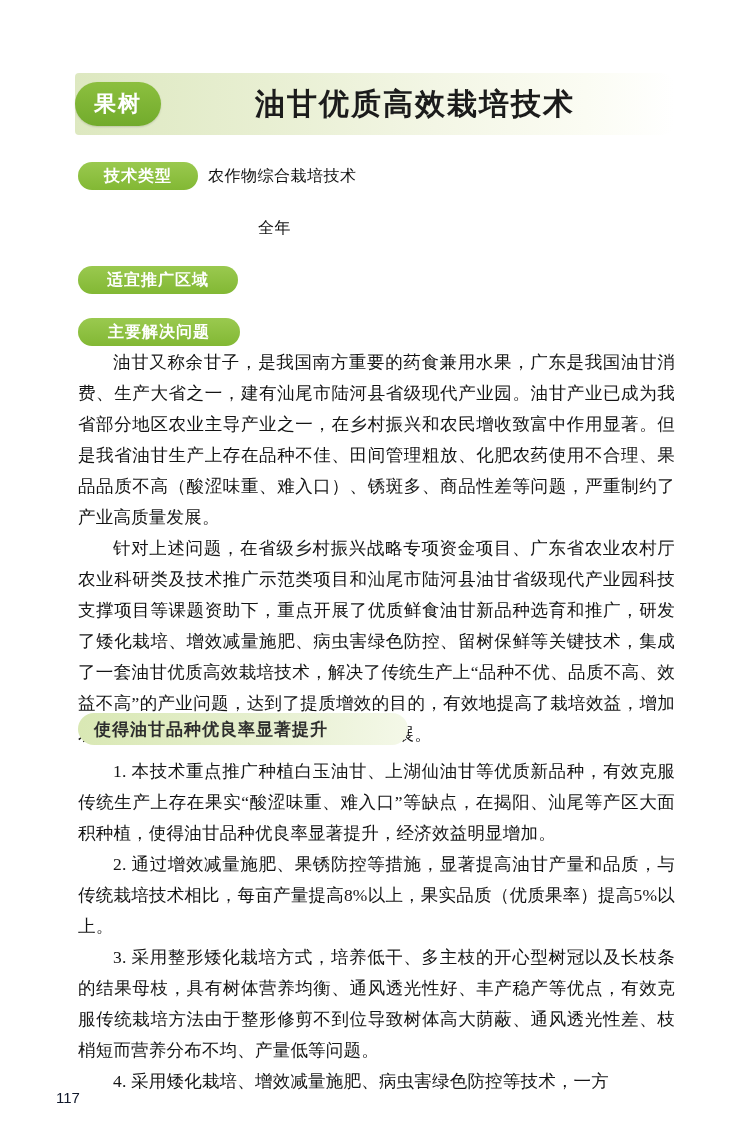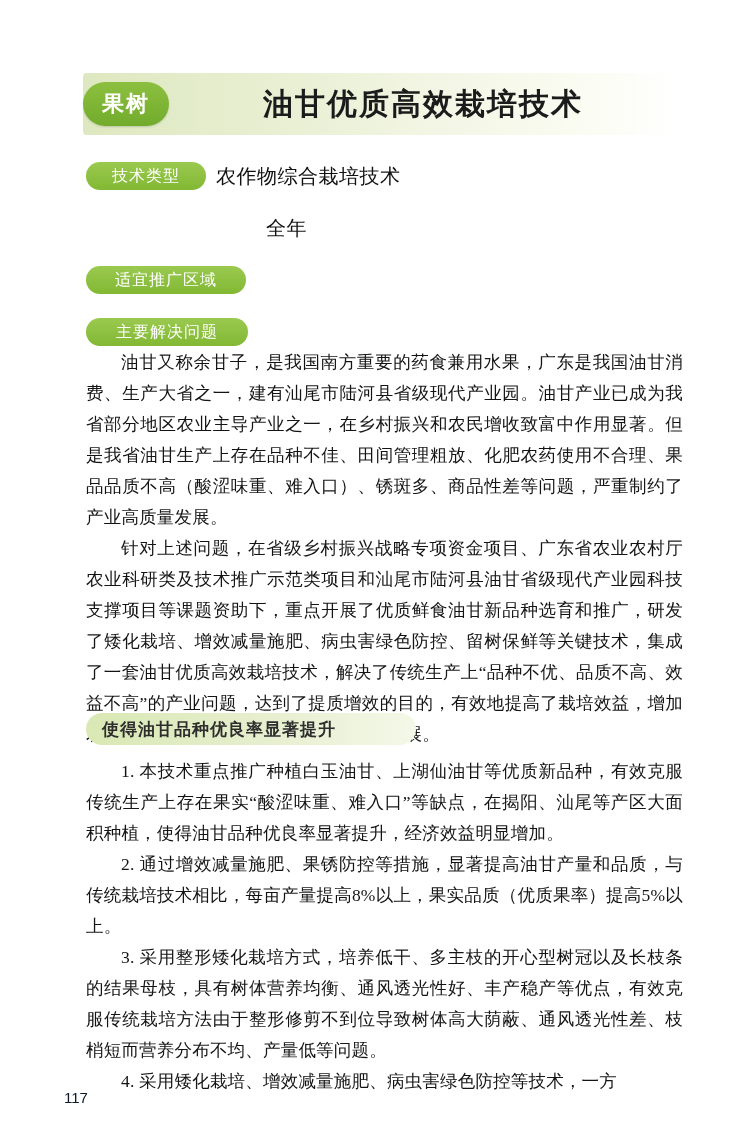--- a/index.html
+++ b/index.html
@@ -11,21 +11,21 @@
     height: 1125px;
     background: #ffffff;
     font-family: "Liberation Serif", "DejaVu Serif", serif;
     color: #1a1a1a;
     position: relative;
     overflow: hidden;
   }
 
   .page {
     position: absolute;
-    left: 8px; top: 0;
+    left: 0; top: 0;
     width: 687px;
     height: 1125px;
   }
 
   
   .header {
     position: absolute;
     left: 75px;
     top: 73px;
     width: 600px;
@@ -68,30 +68,30 @@
   }
 
   
   .pill {
     position: absolute;
     height: 28px;
     border-radius: 14px;
     background: linear-gradient(180deg, #9ac94f 0%, #82b834 100%);
     color: #ffffff;
     font-size: 16px;
-    font-weight: normal;
+    font-weight: bold;
     display: flex;
     align-items: center;
     justify-content: center;
     letter-spacing: 1px;
     font-family: "Liberation Sans", sans-serif;
   }
   .pill-val {
     position: absolute;
-    font-size: 20px;
+    font-size: 16px;
     color: #111111;
     line-height: 28px;
     letter-spacing: 0.5px;
   }
 
   #pill-type      { left: 78px; top: 162px; width: 120px; }
   #pill-type-val  { left: 208px; top: 162px; }
 
   #pill-month     { left: 78px; top: 214px; width: 160px; }
   #pill-month-val { left: 258px; top: 214px; }

